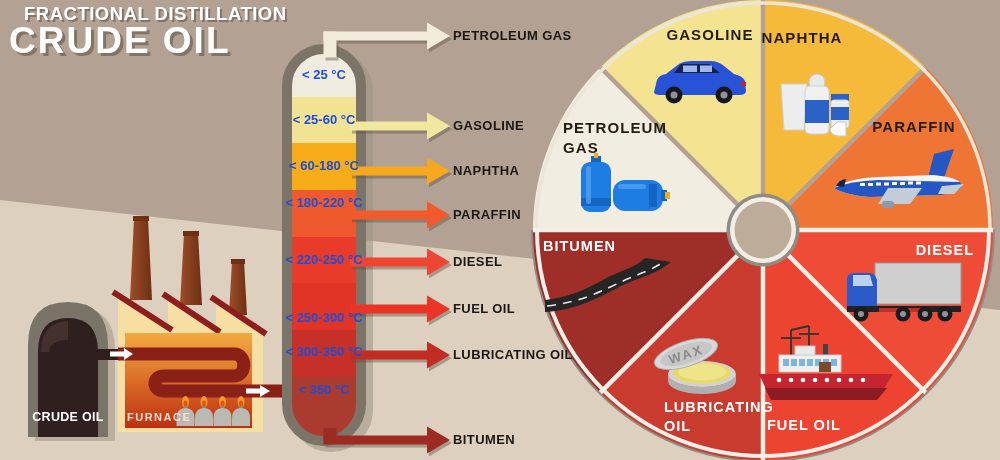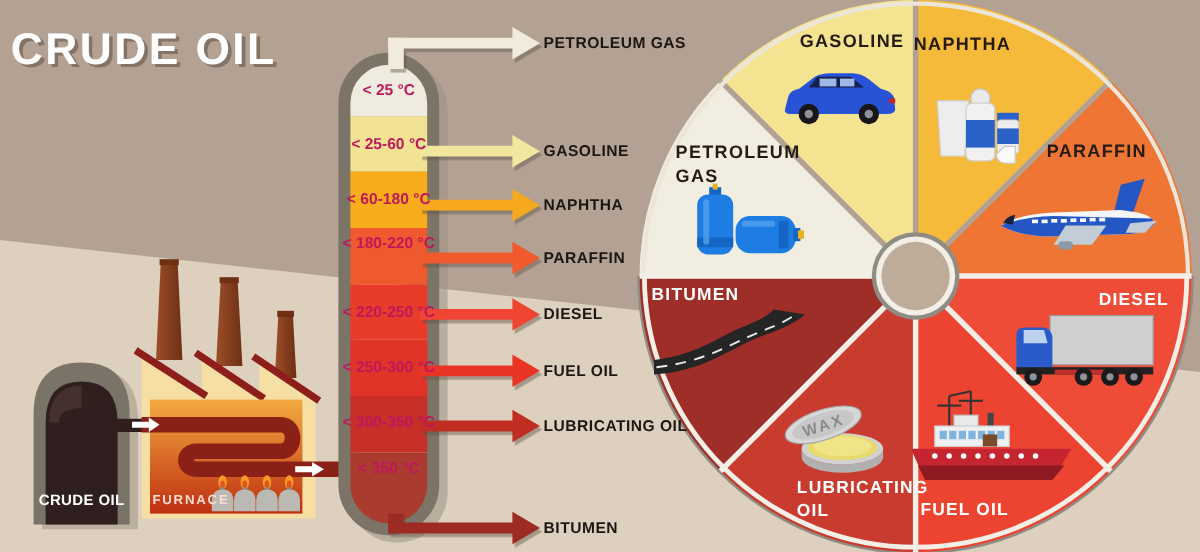--- a/index.html
+++ b/index.html
@@ -7,21 +7,21 @@
          font-family:"Liberation Sans",sans-serif;background:#ddd0be;}
   .bg-top{position:absolute;inset:0;background:#b3a294;
           clip-path:polygon(0 0,100% 0,100% 67.4%,0 43.5%);}
   .abs{position:absolute;}
   svg{display:block;overflow:visible;}
   .title-l1{position:absolute;left:24px;top:3px;font-size:18.5px;font-weight:800;
             color:#fff;letter-spacing:.5px;text-shadow:2px 2px 0 rgba(92,78,66,.55);}
   .title-l2{position:absolute;left:9px;top:20px;font-size:37px;font-weight:800;
             color:#fff;letter-spacing:2px;text-shadow:3px 3px 0 rgba(92,78,66,.55);}
   .temp-label{position:absolute;left:264px;width:120px;text-align:center;
-              font-size:13px;font-weight:600;color:#be185d;}
+              font-size:13px;font-weight:600;color:#1d4ed8;}
   .prod-label{position:absolute;left:453px;font-size:13px;font-weight:700;
               color:#1c1712;letter-spacing:.4px;white-space:nowrap;}
   .pie-label{position:absolute;font-size:15px;font-weight:700;letter-spacing:1.1px;
              line-height:1.3;}
   .pie-label--dark{color:#241c11;}
   .pie-label--light{color:#ffffff;letter-spacing:1px;font-size:14.5px;}
   .furnace-label{position:absolute;left:127px;top:411px;font-size:11px;font-weight:700;
                  color:#f8ddd2;letter-spacing:1.5px;}
   .tank-label{position:absolute;left:30px;top:410px;width:76px;text-align:center;
               font-size:12.5px;font-weight:800;color:#fff;letter-spacing:.3px;}
@@ -295,28 +295,29 @@
       <ellipse cx="40" cy="28" rx="27" ry="9.5" fill="#c7c7c7"></ellipse>
       <text x="40" y="33" text-anchor="middle" font-size="13" font-weight="bold" letter-spacing="2" fill="#8a8a8a" font-family="Liberation Sans, sans-serif">WAX</text>
     </g>
   </svg>
 
   <svg class="abs" style="left:543px;top:256px" width="132" height="60" viewBox="0 0 132 60">
     <path d="M2,56 C36,54 58,40 78,30 C96,21 110,20 128,6 L102,2 C92,12 78,14 60,24 C40,35 22,42 2,44 Z" fill="#252525"></path>
     <path d="M4,50 C40,46 60,34 78,26 C94,18 106,16 120,6" fill="none" stroke="#ffffff" stroke-width="1.6" stroke-dasharray="9 7" opacity=".9"></path>
   </svg>
 
+  <div class="title-l1">FRACTIONAL DISTILLATION</div>
   <div class="title-l2">CRUDE OIL</div>
 
   <div class="temp-label" style="top:67px">&lt; 25 °C</div>
   <div class="temp-label" style="top:112px">&lt; 25-60 °C</div>
   <div class="temp-label" style="top:158px">&lt; 60-180 °C</div>
   <div class="temp-label" style="top:195px">&lt; 180-220 °C</div>
   <div class="temp-label" style="top:252px">&lt; 220-250 °C</div>
-  <div class="temp-label" style="top:298px">&lt; 250-300 °C</div>
+  <div class="temp-label" style="top:310px">&lt; 250-300 °C</div>
   <div class="temp-label" style="top:344px">&lt; 300-350 °C</div>
   <div class="temp-label" style="top:382px">&lt; 350 °C</div>
 
   <div class="prod-label" style="top:28px">PETROLEUM GAS</div>
   <div class="prod-label" style="top:118px">GASOLINE</div>
   <div class="prod-label" style="top:163px">NAPHTHA</div>
   <div class="prod-label" style="top:207px">PARAFFIN</div>
   <div class="prod-label" style="top:254px">DIESEL</div>
   <div class="prod-label" style="top:301px">FUEL OIL</div>
   <div class="prod-label" style="top:347px">LUBRICATING OIL</div>

